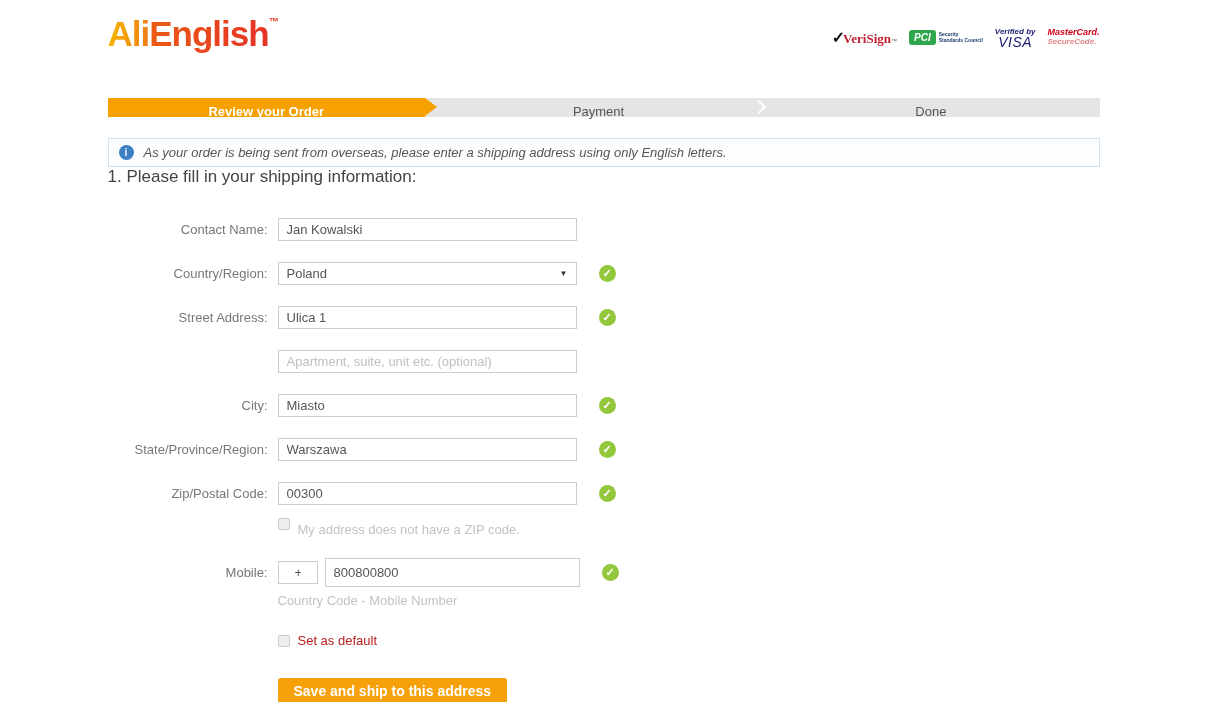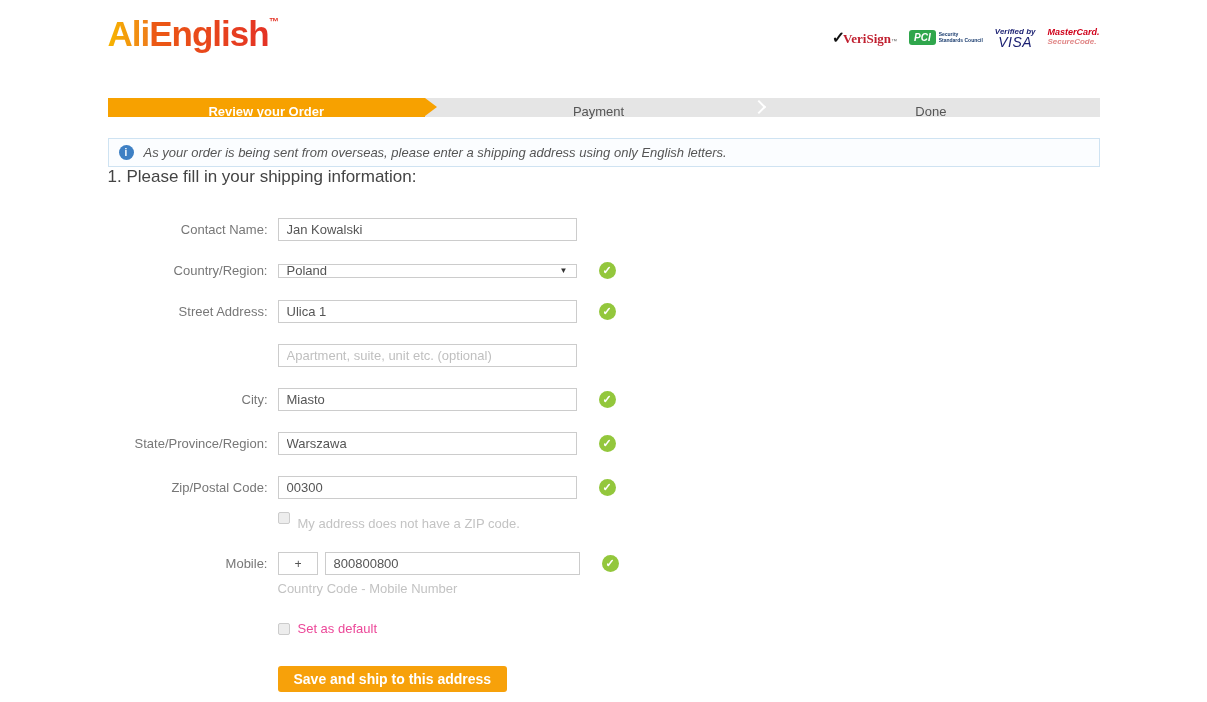--- a/index.html
+++ b/index.html
@@ -63,30 +63,30 @@
   
   .heading { font-size: 17px; color: #444; margin-top: 0; }
 
   
   .form { margin-top: 31px; }
   .row { display: flex; align-items: center; margin-bottom: 21px; }
   .row .lbl { width: 160px; text-align: right; font-size: 13px; color: #777; flex: 0 0 auto; }
   .row .ctrl { margin-left: 10px; display: flex; align-items: center; }
   .tinput { width: 299px; height: 23px; border: 1px solid #ccc; padding: 0 8px; font-size: 13px; color: #555; font-family: "Liberation Sans", sans-serif; background: #fff; }
   .tinput::placeholder { color: #bfbfbf; }
-  .selectbox { width: 299px; height: 14px; border: 1px solid #ccc; background: #fff; display: flex; align-items: center; justify-content: space-between; padding: 0 8px; font-size: 13px; color: #555; cursor: pointer; }
+  .selectbox { width: 299px; height: 23px; border: 1px solid #ccc; background: #fff; display: flex; align-items: center; justify-content: space-between; padding: 0 8px; font-size: 13px; color: #555; cursor: pointer; }
   .selectbox .arrow { font-size: 8px; color: #333; }
   .check-icon { width: 17px; height: 17px; border-radius: 50%; background: #93c73c; color: #fff; font-size: 11px; font-weight: bold; text-align: center; line-height: 17px; margin-left: 22px; flex: 0 0 auto; }
   .sub-row { margin-left: 170px; display: flex; align-items: center; margin-bottom: 21px; }
   .cbx { width: 12px; height: 12px; border: 1px solid #ccc; background: #ededed; border-radius: 2px; flex: 0 0 auto; }
   .sub-row.dim { margin-top: -16px; }
   .sub-row.dim .cbx-label { color: #c3c3c3; margin-top: 12px; }
-  .cbx-label { font-size: 13px; margin-left: 8px; color: #ec4899; }
+  .cbx-label { font-size: 13px; margin-left: 8px; color: #b91c1c; }
   .mobile-cc { width: 40px; height: 23px; border: 1px solid #ccc; padding: 0 16px; font-size: 13px; color: #555; font-family: "Liberation Sans", sans-serif; }
-  .mobile-num { width: 255px; height: 23px; border: 1px solid #ccc; padding: 0 8px; font-size: 13px; color: #555; margin-left: 7px; font-family: "Liberation Sans", sans-serif; }
+  .mobile-num { width: 255px; height: 29px; border: 1px solid #ccc; padding: 0 8px; font-size: 13px; color: #555; margin-left: 7px; font-family: "Liberation Sans", sans-serif; }
   .hint { margin-left: 170px; margin-top: -15px; margin-bottom: 25px; font-size: 13px; color: #c3c3c3; }
   .default-row { margin-bottom: 0; }
   .submit-btn {
     margin-left: 170px; margin-top: 30px;
     background: #f7a10a; color: #fff; font-size: 14px; font-weight: bold;
     border: none; border-radius: 3px; height: 26px; padding: 0 16px;
     font-family: "Liberation Sans", sans-serif; cursor: pointer;
   }
 </style>
 </head>

